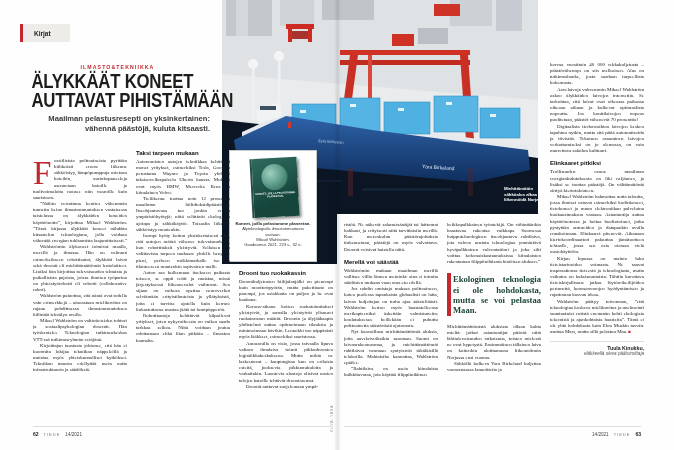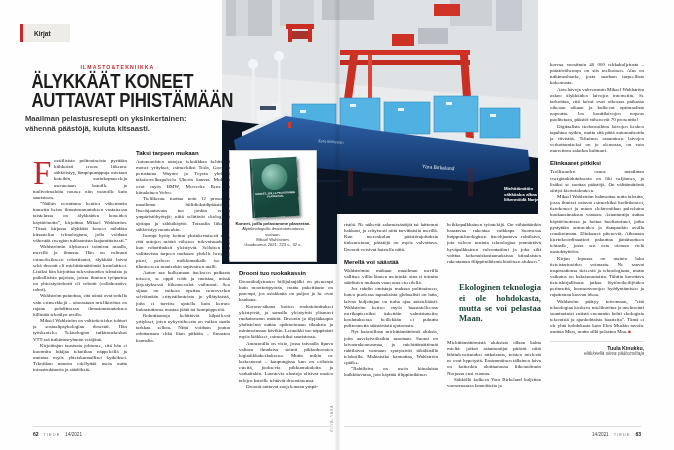--- a/index.html
+++ b/index.html
@@ -9,21 +9,21 @@
   .kirjat{position:absolute;left:20px;top:24px;width:50px;height:18px;background:#edece8;
           display:flex;align-items:center;}
   .kirjat .bar{width:3px;height:18px;background:#c5292f;flex:none;}
   .kirjat .lbl{font-size:6.5px;font-weight:bold;color:#1d1d1b;padding-left:11px;}
   
   .kicker{position:absolute;left:15px;top:64px;width:205px;text-align:center;
           font-size:5.2px;font-weight:bold;letter-spacing:1.1px;color:#c5292f;}
   .headline{position:absolute;left:15px;top:72px;width:205px;text-align:left;color:#1d1d1b;}
   .headline div{font-size:20px;line-height:19px;font-weight:bold;transform:scale(.84,1.04);
           transform-origin:center;white-space:nowrap;letter-spacing:-.3px;}
-  .standfirst{position:absolute;left:25px;top:114px;width:185px;text-align:left;
+  .standfirst{position:absolute;left:25px;top:114px;width:185px;text-align:right;
           font-size:7.6px;line-height:9.6px;font-weight:bold;color:#3c3c3c;}
   
   .photo{position:absolute;left:222px;top:0;width:316px;height:214px;}
   .photo-ext{position:absolute;left:222px;top:214px;width:115px;height:50px;background:#0b1523;}
   .photo-caption{position:absolute;left:504px;top:186px;width:46px;font-size:4.3px;
           line-height:5.5px;font-weight:bold;color:#fff;}
   .photo-credit{position:absolute;left:330px;top:388px;height:44px;font-size:3.6px;
           letter-spacing:.6px;color:#999;writing-mode:vertical-rl;transform:rotate(180deg);}
   
   .bookbox{position:absolute;left:229px;top:150px;width:88px;height:112px;background:#fff;
@@ -45,21 +45,21 @@
   #col3{left:239px;top:270px;height:152px;}
   #col4{left:344px;top:222px;height:200px;}
   #col5{left:447px;top:222px;height:200px;}
   #col6{left:550px;top:62px;height:358px;}
   .body{font-family:"Liberation Serif",serif;font-size:4.95px;line-height:6.15px;color:#1b1b1b;margin:0;}
   .ind{text-indent:7px;}
   .col-h{font-size:6px;line-height:7px;font-weight:bold;color:#111;margin:6px 0 2px;}
   .col-h:first-child{margin-top:0;}
   .dropcap{float:left;font-family:"Liberation Serif",serif;font-size:33px;line-height:28px;
           color:#bf2730;width:19px;margin:1px 2px 0 0;}
-  .pull-quote{display:flex;gap:8px;margin:16px 0;align-items:flex-end;}
+  .pull-quote{display:flex;gap:2px;margin:8px 0;}
   .q-bar{width:4px;background:#c5292f;flex:none;}
   .q-text{font-family:"Liberation Serif",serif;font-weight:bold;font-size:8.6px;line-height:10.4px;
           color:#1c4637;padding-top:1px;}
   .endmark{color:#c5292f;font-size:4.5px;}
   .byline{margin-top:5px;border-top:1px solid #ddd;padding-top:3px;text-align:right;}
   .byline-name{font-size:5.2px;font-weight:bold;color:#1b1b1b;}
   .byline-role{font-size:4.6px;font-style:italic;color:#555;}
   
   .rule{position:absolute;height:1px;background:#ddd;top:426px;}
   #ruleL{left:33px;width:297px;} #ruleR{left:344px;width:297px;}

